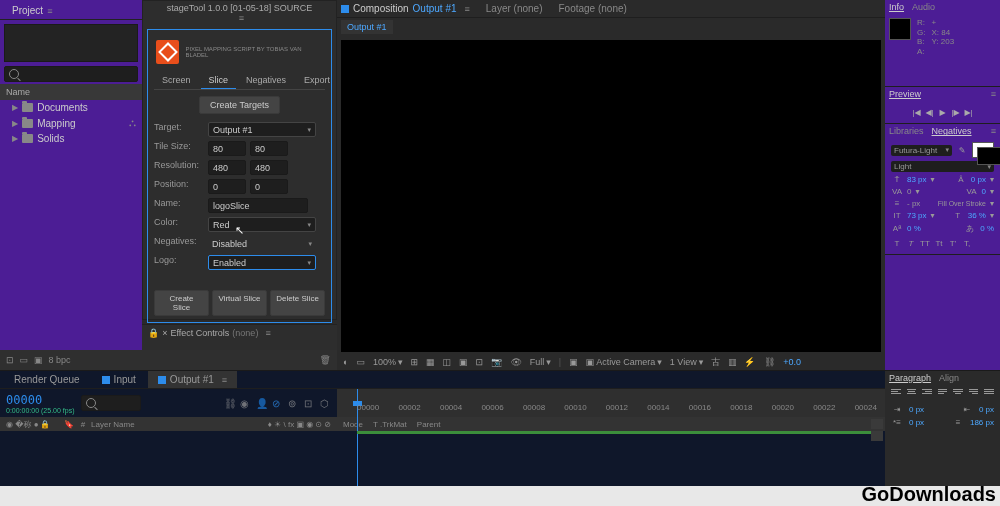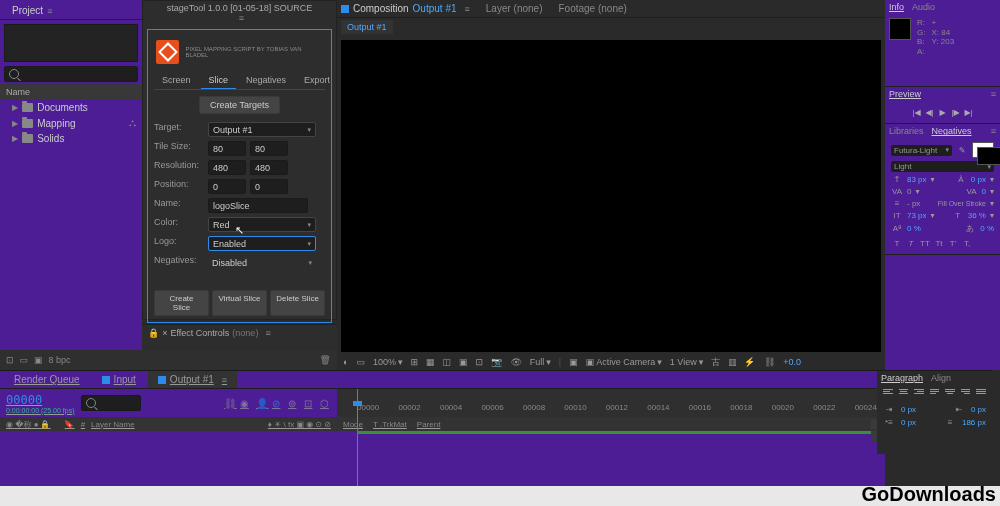--- a/index.html
+++ b/index.html
@@ -85,21 +85,21 @@
 .swatch-sm::after { content: ''; position: absolute; top: 4px; left: 4px; width: 22px; height: 16px; background: #000; border: 1px solid #555; }
 .char-val { color: #4da8ff; }
 .char-ico { width: 12px; text-align: center; }
 .char-btns { display: flex; gap: 2px; margin-top: 4px; }
 .char-btn { width: 12px; height: 12px; font-size: 8px; text-align: center; line-height: 12px; cursor: pointer; }
 
 
 .proj-footer { position: absolute; top: 350px; left: 0; width: 337px; height: 20px; background: #2f2f2f; display: flex; align-items: center; padding: 0 6px; gap: 6px; font-size: 9px; color: #888; }
 
 
-.timeline { position: absolute; top: 370px; left: 0; right: 115px; bottom: 20px; background: #4c1d95; border-top: 1px solid #1a1a1a; text-decoration: underline; }
+.timeline { position: absolute; top: 370px; left: 0; right: 115px; bottom: 20px; background: #0f172a; border-top: 1px solid #1a1a1a; }
 .tl-tabs { height: 18px; display: flex; padding: 0 4px; gap: 2px; font-size: 10px; border-bottom: 1px solid #1e1e1e; }
 .tl-tab { padding: 2px 10px; display: flex; align-items: center; gap: 4px; cursor: pointer; }
 .tl-tab.active { background: #333; }
 .tl-header { height: 28px; display: flex; }
 .tl-left { width: 337px; display: flex; align-items: center; padding: 0 6px; gap: 6px; }
 .timecode { color: #2d8ceb; font-family: monospace; font-size: 12px; }
 .timecode-sub { color: #3b8; font-size: 7px; }
 .tl-icons { display: flex; gap: 5px; margin-left: auto; }
 .tl-icon { width: 11px; height: 11px; cursor: pointer; opacity: 0.7; }
 .tl-icon.blue { color: #2d8ceb; }
@@ -109,21 +109,21 @@
 .playhead::before { content: ''; position: absolute; top: 12px; left: -4px; width: 9px; height: 5px; background: #2d8ceb; }
 .tl-cols { height: 14px; display: flex; font-size: 8px; color: #888; background: #333; }
 .tl-cols-left { width: 337px; display: flex; align-items: center; padding: 0 6px; gap: 6px; }
 .tl-cols-mid { width: 130px; display: flex; align-items: center; gap: 10px; padding: 0 6px; }
 .tl-track-area { position: absolute; top: 60px; left: 357px; right: 8px; height: 6px; }
 .green-bar { height: 3px; background: #3b8e3b; }
 .tl-right-icons { position: absolute; top: 48px; right: 2px; display: flex; flex-direction: column; gap: 2px; }
 .tl-ri { width: 12px; height: 10px; background: #3a3a3a; cursor: pointer; }
 
 
-.para-panel { position: absolute; top: 370px; right: 8px; width: 115px; height: 84px; background: #2a2a2a; border-top: 1px solid #1a1a1a; }
+.para-panel { position: absolute; top: 370px; right: 0; width: 115px; height: 84px; background: #2a2a2a; border-top: 1px solid #1a1a1a; }
 .para-body { padding: 4px 6px; font-size: 8px; }
 .para-row { display: flex; gap: 6px; margin-bottom: 4px; align-items: center; }
 .align-btn { width: 14px; height: 12px; display: flex; flex-direction: column; gap: 1px; cursor: pointer; }
 .al-line { height: 1px; background: #999; }
 .para-val { color: #4da8ff; }
 
 
 .watermark { position: absolute; bottom: 0; right: 4px; font-size: 20px; color: #000; font-weight: bold; font-family: Arial; z-index: 100; }
 .bottom-band { position: absolute; bottom: 0; left: 0; right: 0; height: 20px; background: #e8e8e8; }
 </style>
@@ -205,30 +205,30 @@
         <input class="form-input w2" value="logoSlice" style="">
       </div>
     <div class="form-row">
         <span class="form-label">Color:</span>
         <div class="form-select">
           <span>Red</span>
           <span class="sel-arrow">▾</span>
         </div>
       </div>
     <div class="form-row">
+        <span class="form-label">Negatives:</span>
+        <div class="form-select" style="border:none;background:none">
+          <span>Disabled</span>
+          <span class="sel-arrow">▾</span>
+        </div>
+      </div>
+    <div class="form-row">
         <span class="form-label">Logo:</span>
         <div class="form-select highlight">
           <span>Enabled</span>
-          <span class="sel-arrow">▾</span>
-        </div>
-      </div>
-    <div class="form-row">
-        <span class="form-label">Negatives:</span>
-        <div class="form-select" style="border:none;background:none">
-          <span>Disabled</span>
           <span class="sel-arrow">▾</span>
         </div>
       </div>
     <div class="btn-row">
       <div class="btn-sm">Create Slice</div>
       <div class="btn-sm">Virtual Slice</div>
       <div class="btn-sm">Delete Slice</div>
     </div>
   </div>
 </div>

